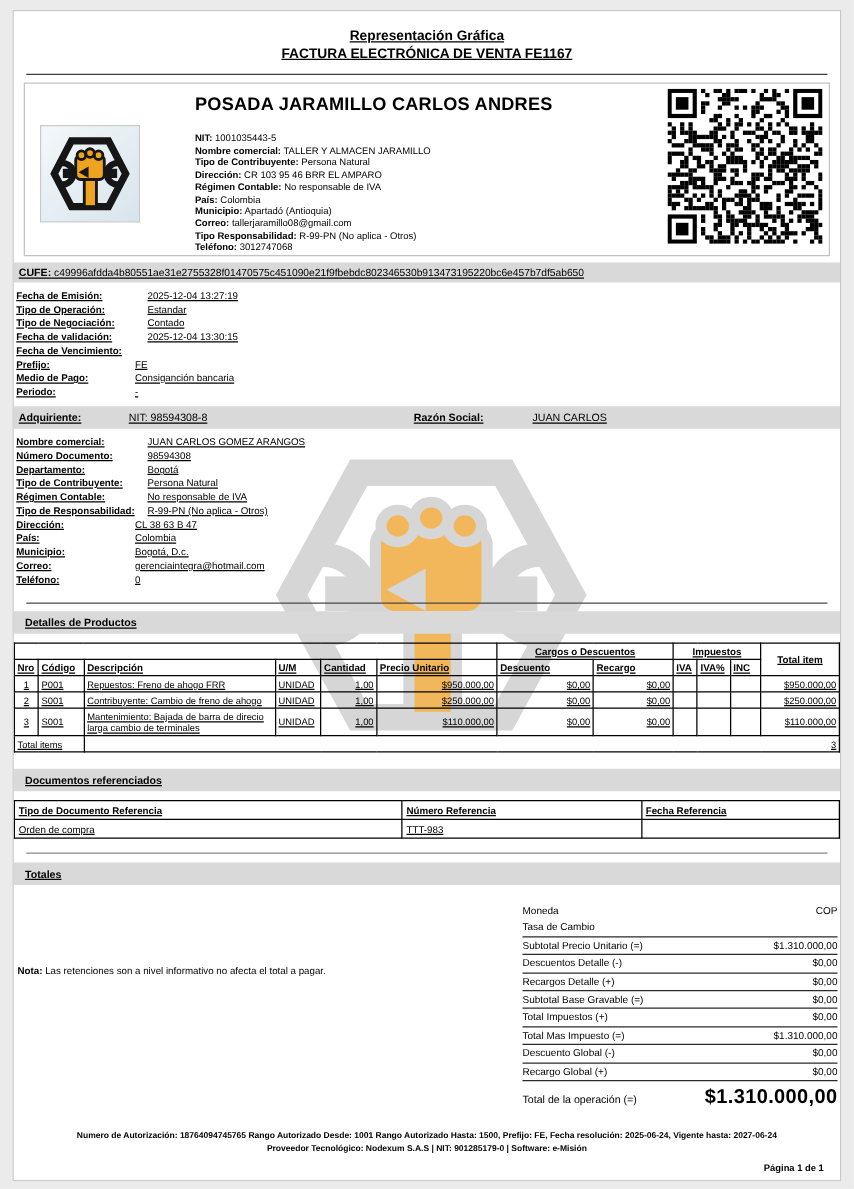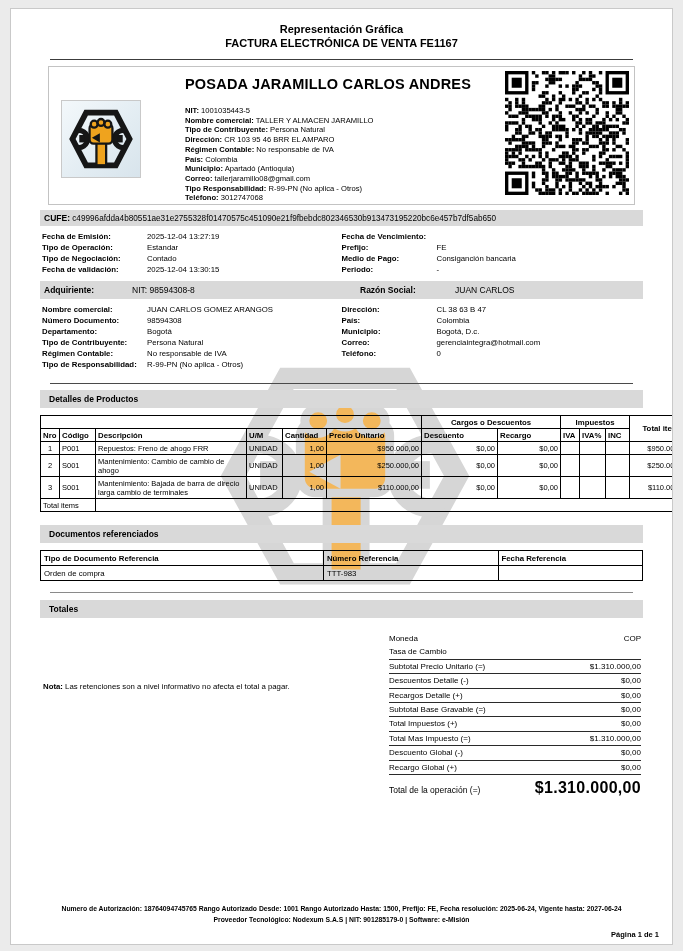--- a/index.html
+++ b/index.html
@@ -1,18 +1,18 @@
 <!DOCTYPE html>
 <html><head>
 <meta charset="utf-8">
 <style>
   html,body{margin:0;padding:0;background:#ebebeb;font-family:"Liberation Sans","DejaVu Sans",sans-serif;color:#000;}
   body{width:683px;height:951px;overflow:hidden;}
   .page{position:relative;width:661px;height:935px;margin:8px auto 0;background:#fff;border:1px solid #c9c9c9;overflow:hidden;}
-  .content{position:relative;z-index:2;padding:0 29px;}
+  .content{position:relative;z-index:2;padding:0 0;text-decoration:underline;}
   .watermark{position:absolute;left:200px;top:348px;z-index:1;pointer-events:none;}
   
   .doc-title{text-align:center;font-weight:bold;font-size:11px;line-height:14px;padding-top:13px;}
   .rule{border:none;border-top:1px solid #3c3c3c;margin:9px 10px 6px;}
   .rule2{border:none;border-top:1.5px solid #4a4a4a;margin:7px 10px 6px;}
   .rule3{border:none;border-top:1px solid #8a8a8a;margin:11px 10px 7px;}
   
   .seller-box{position:relative;height:137px;margin:2px 8px 5px;border:1px solid #c3c3c3;background:#fff;}
   .logo-box{position:absolute;left:12px;top:33px;width:78px;height:76px;border:1px solid #c9c9c9;background:linear-gradient(135deg,#f3f8fb 0%,#e2ecf2 60%,#d8e4ec 100%);display:flex;align-items:center;justify-content:center;}
   .seller-info{position:absolute;left:136px;top:9px;width:380px;}
@@ -22,21 +22,21 @@
   
   .cufe-bar{background:#d9d9d9;padding:3px 4px;font-size:8.2px;margin-top:2px;}
   .cufe-bar b{font-size:8.5px;}
   .acq-bar{background:#d9d9d9;display:flex;padding:4px 4px;font-size:8.5px;}
   .acq-bar .a1{width:88px;font-weight:bold;}
   .acq-bar .a2{width:228px;}
   .acq-bar .a3{width:95px;font-weight:bold;}
   .acq-bar .a4{flex:1;}
   .section-bar{background:#d9d9d9;font-weight:bold;font-size:8.5px;padding:4px 9px;}
   
-  .meta,.buyer{display:flex;padding:5px 2px 6px;}
+  .meta,.buyer{display:flex;padding:5px 2px 6px;flex-direction:column;}
   .gcol{width:50%;}
   .mrow{display:flex;font-size:7.8px;line-height:11px;align-items:center;}
   .mrow .ml{width:105px;font-weight:bold;flex:none;}
   .mrow .ml2{width:95px;font-weight:bold;flex:none;}
   .mrow .mv{flex:1;}
   
   table{width:100%;border-collapse:collapse;table-layout:fixed;background:transparent;}
   .ptable{margin-top:7px;}
   .ptable th,.ptable td{border:1px solid #000;font-size:7.5px;padding:1.5px 2px;overflow:hidden;vertical-align:middle;text-align:left;}
   .ptable th{font-size:7.8px;}
@@ -819,21 +819,21 @@
         <td class="tr">$0,00</td>
         <td class="tr">$0,00</td>
         <td></td>
         <td></td>
         <td></td>
         <td class="tr">$950.000,00</td>
       </tr>
       <tr>
         <td class="tc">2</td>
         <td>S001</td>
-        <td>Mantenimiento: Cambio de cambio de ahogo</td>
+        <td>Contribuyente: Cambio de freno de ahogo</td>
         <td>UNIDAD</td>
         <td class="tr">1,00</td>
         <td class="tr">$250.000,00</td>
         <td class="tr">$0,00</td>
         <td class="tr">$0,00</td>
         <td></td>
         <td></td>
         <td></td>
         <td class="tr">$250.000,00</td>
       </tr>

